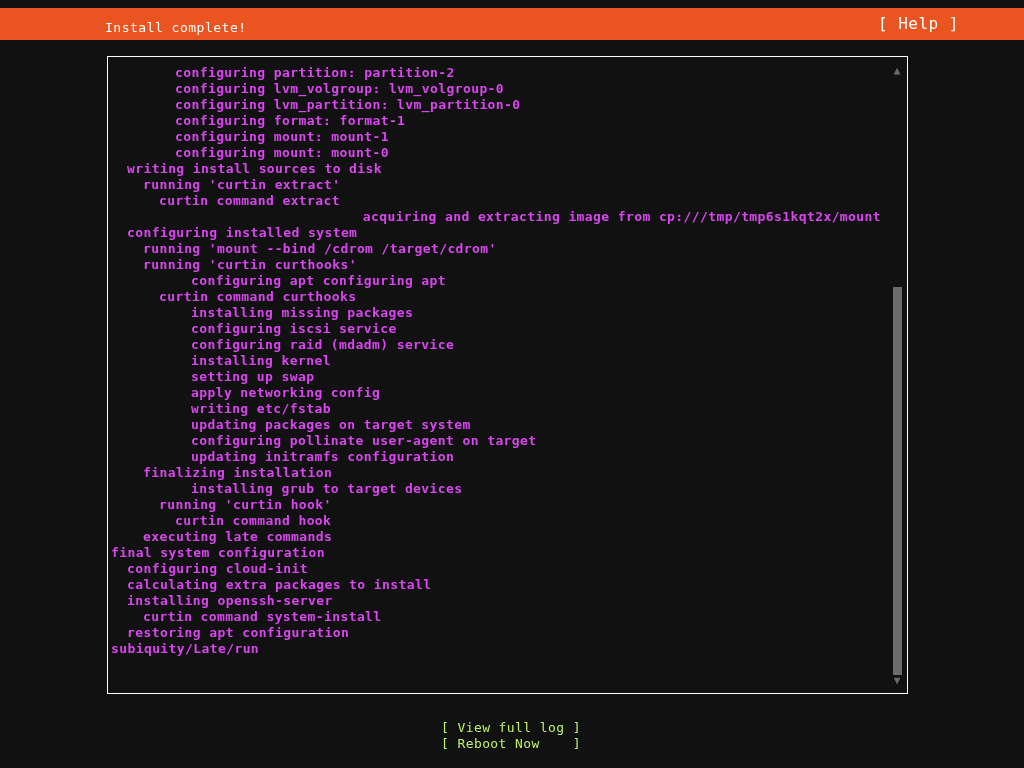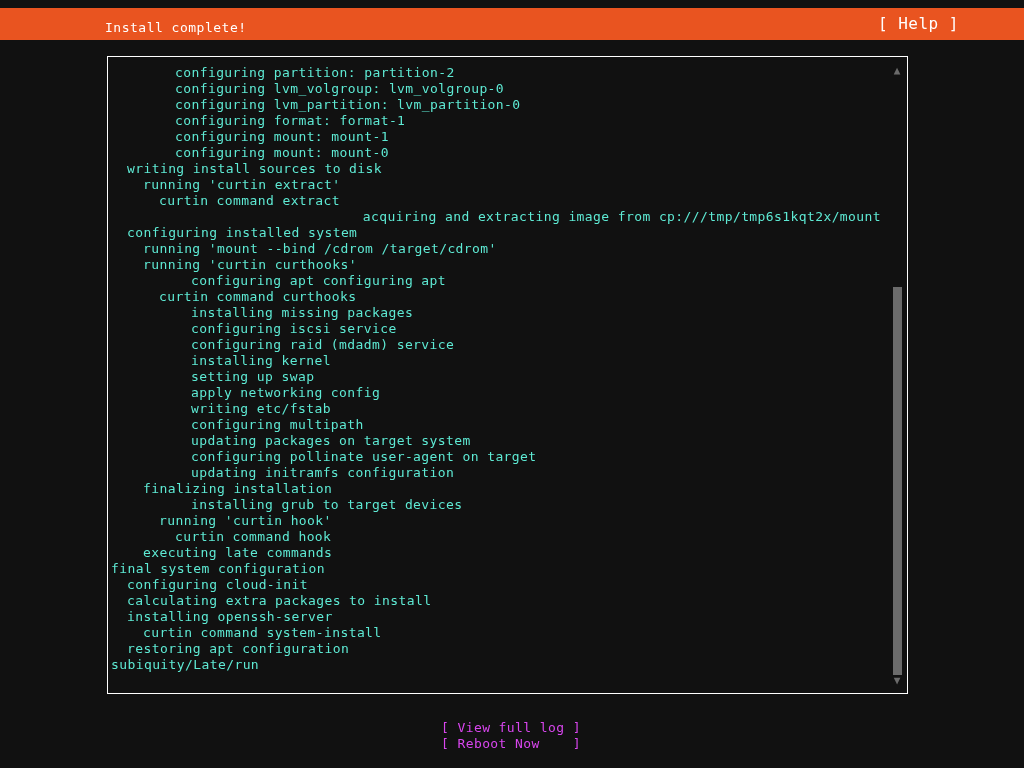--- a/index.html
+++ b/index.html
@@ -64,21 +64,22 @@
     width: 770px;
     font-size: 13px;
     line-height: 16px;
   }
   .log-line {
     white-space: pre;
     height: 16px;
     font-size: 13px;
     line-height: 16px;
     letter-spacing: 0.4px;
-    color: #5eead4;
+    color: #d946ef;
+    font-weight: bold;
   }
 
   
   #log-scrollbar {
     position: absolute;
     right: 1px;
     top: 1px;
     width: 18px;
     height: 636px;
     background: #111111;
@@ -122,21 +123,21 @@
     position: absolute;
     left: 441px;
     top: 720px;
     width: 200px;
   }
   .footer-button {
     white-space: pre;
     font-size: 13px;
     line-height: 16px;
     letter-spacing: 0.4px;
-    color: #d946ef;
+    color: #bef264;
     cursor: pointer;
   }
 </style>
 </head>
 <body>
 
 <div id="header-bar">
   <div id="header-title">Install complete!</div>
   <div id="header-help">[ Help ]</div>
 </div>
@@ -159,21 +160,20 @@
       <div class="log-line" style="padding-left: 32px;">running 'curtin curthooks'</div>
       <div class="log-line" style="padding-left: 80px;">configuring apt configuring apt</div>
       <div class="log-line" style="padding-left: 48px;">curtin command curthooks</div>
       <div class="log-line" style="padding-left: 80px;">installing missing packages</div>
       <div class="log-line" style="padding-left: 80px;">configuring iscsi service</div>
       <div class="log-line" style="padding-left: 80px;">configuring raid (mdadm) service</div>
       <div class="log-line" style="padding-left: 80px;">installing kernel</div>
       <div class="log-line" style="padding-left: 80px;">setting up swap</div>
       <div class="log-line" style="padding-left: 80px;">apply networking config</div>
       <div class="log-line" style="padding-left: 80px;">writing etc/fstab</div>
-      <div class="log-line" style="padding-left: 80px;">configuring multipath</div>
       <div class="log-line" style="padding-left: 80px;">updating packages on target system</div>
       <div class="log-line" style="padding-left: 80px;">configuring pollinate user-agent on target</div>
       <div class="log-line" style="padding-left: 80px;">updating initramfs configuration</div>
       <div class="log-line" style="padding-left: 32px;">finalizing installation</div>
       <div class="log-line" style="padding-left: 80px;">installing grub to target devices</div>
       <div class="log-line" style="padding-left: 48px;">running 'curtin hook'</div>
       <div class="log-line" style="padding-left: 64px;">curtin command hook</div>
       <div class="log-line" style="padding-left: 32px;">executing late commands</div>
       <div class="log-line" style="padding-left: 0px;">final system configuration</div>
       <div class="log-line" style="padding-left: 16px;">configuring cloud-init</div>

